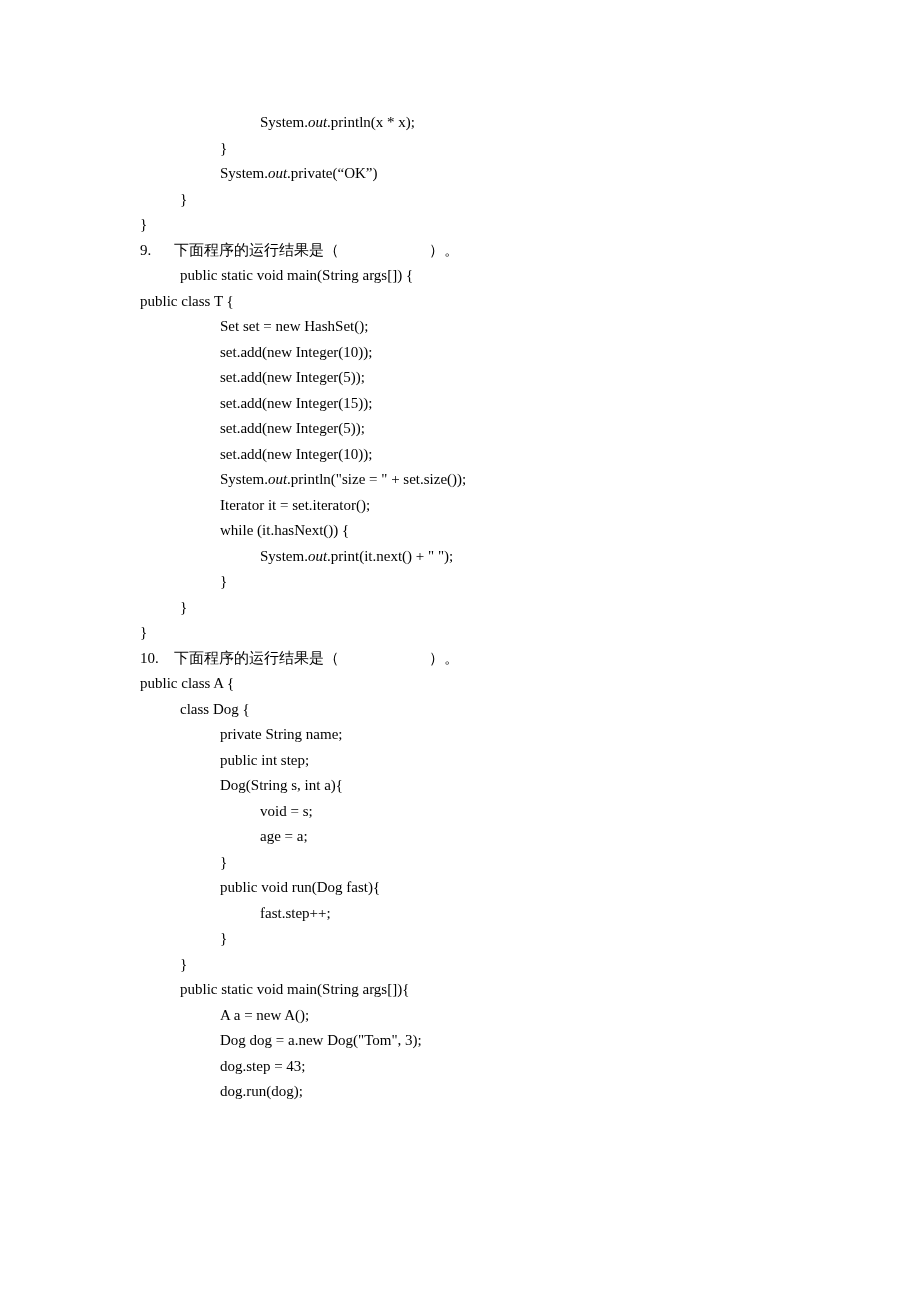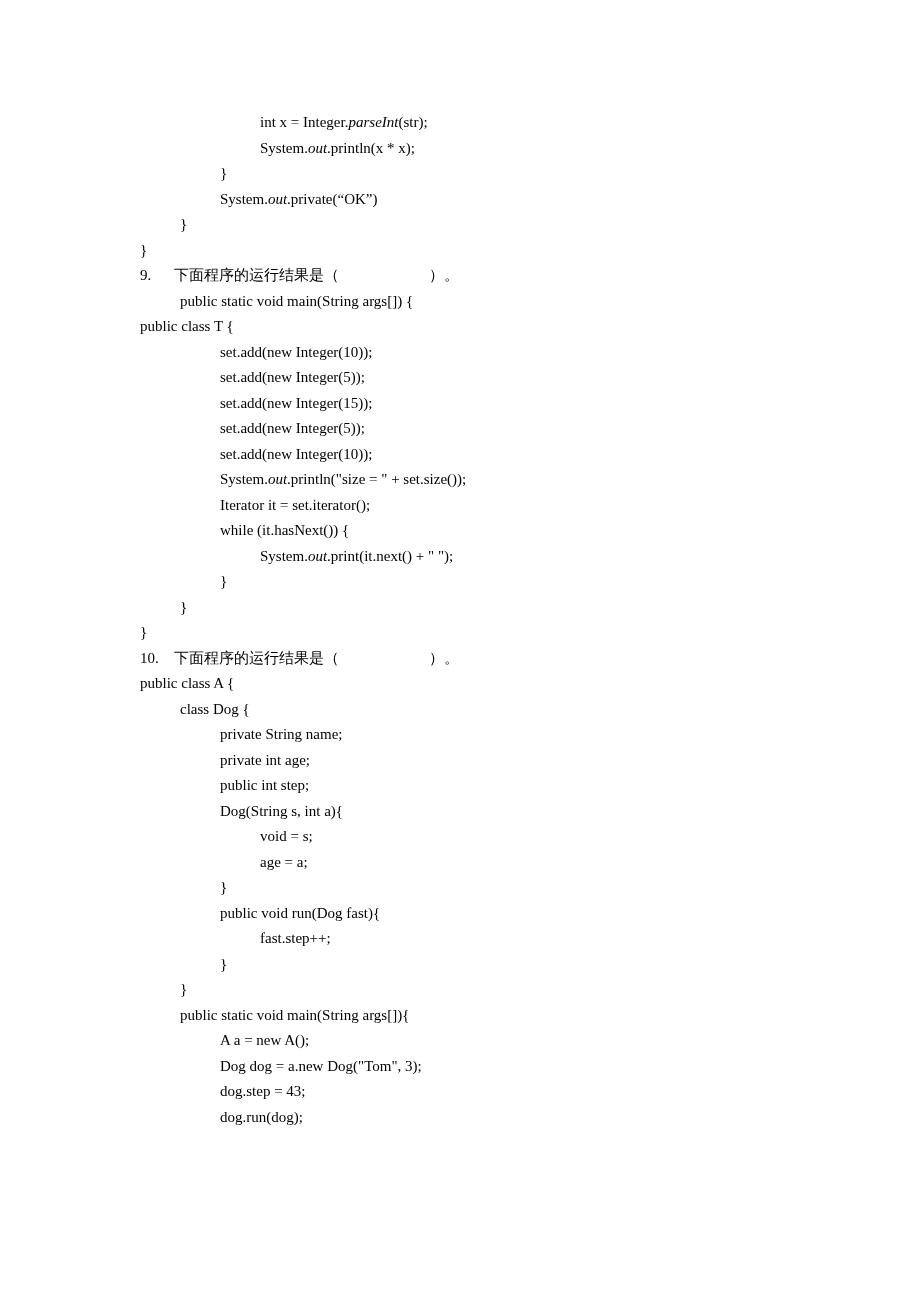--- a/index.html
+++ b/index.html
@@ -25,55 +25,54 @@
   .question-num { display:inline-block; width:34px; }
   .question-text { }
   .code-line { white-space: pre; }
 </style>
 </head>
 <body>
 
 <div class="page">
 
   <div id="intro-block">
-      <div class="code-line indent-3"><span>int x = Integer.</span><span class="italic">parseInt</span><span>(str);</span></div>
       <div class="code-line indent-3"><span>System.</span><span class="italic">out</span><span>.println(x * x);</span></div>
       <div class="code-line indent-2"><span>}</span></div>
       <div class="code-line indent-2"><span>System.</span><span class="italic">out</span><span>.private(“OK”)</span></div>
       <div class="code-line indent-1"><span>}</span></div>
       <div class="code-line indent-0"><span>}</span></div>
     </div>
 
   <div id="questions">
       <div>
         <div class="question-line"><span class="question-num">9.</span><span class="question-text"><span>下面程序的运行结果是（</span><span>                        </span><span>）。</span></span></div>
         <div>
           <div class="code-line indent-1"><span>public static void main(String args[]) {</span></div>
           <div class="code-line indent-0"><span>public class T {</span></div>
+          <div class="code-line indent-2"><span>Set set = new HashSet();</span></div>
           <div class="code-line indent-2"><span>set.add(new Integer(10));</span></div>
           <div class="code-line indent-2"><span>set.add(new Integer(5));</span></div>
           <div class="code-line indent-2"><span>set.add(new Integer(15));</span></div>
           <div class="code-line indent-2"><span>set.add(new Integer(5));</span></div>
           <div class="code-line indent-2"><span>set.add(new Integer(10));</span></div>
           <div class="code-line indent-2"><span>System.</span><span class="italic">out</span><span>.println("size = " + set.size());</span></div>
           <div class="code-line indent-2"><span>Iterator it = set.iterator();</span></div>
           <div class="code-line indent-2"><span>while (it.hasNext()) {</span></div>
           <div class="code-line indent-3"><span>System.</span><span class="italic">out</span><span>.print(it.next() + " ");</span></div>
           <div class="code-line indent-2"><span>}</span></div>
           <div class="code-line indent-1"><span>}</span></div>
           <div class="code-line indent-0"><span>}</span></div>
         </div>
       </div>
       <div>
         <div class="question-line"><span class="question-num">10.</span><span class="question-text"><span>下面程序的运行结果是（</span><span>                        </span><span>）。</span></span></div>
         <div>
           <div class="code-line indent-0"><span>public class A {</span></div>
           <div class="code-line indent-1"><span>class Dog {</span></div>
           <div class="code-line indent-2"><span>private String name;</span></div>
-          <div class="code-line indent-2"><span>private int age;</span></div>
           <div class="code-line indent-2"><span>public int step;</span></div>
           <div class="code-line indent-2"><span>Dog(String s, int a){</span></div>
           <div class="code-line indent-3"><span>void = s;</span></div>
           <div class="code-line indent-3"><span>age = a;</span></div>
           <div class="code-line indent-2"><span>}</span></div>
           <div class="code-line indent-2"><span>public void run(Dog fast){</span></div>
           <div class="code-line indent-3"><span>fast.step++;</span></div>
           <div class="code-line indent-2"><span>}</span></div>
           <div class="code-line indent-1"><span>}</span></div>
           <div class="code-line indent-1"><span>public static void main(String args[]){</span></div>

